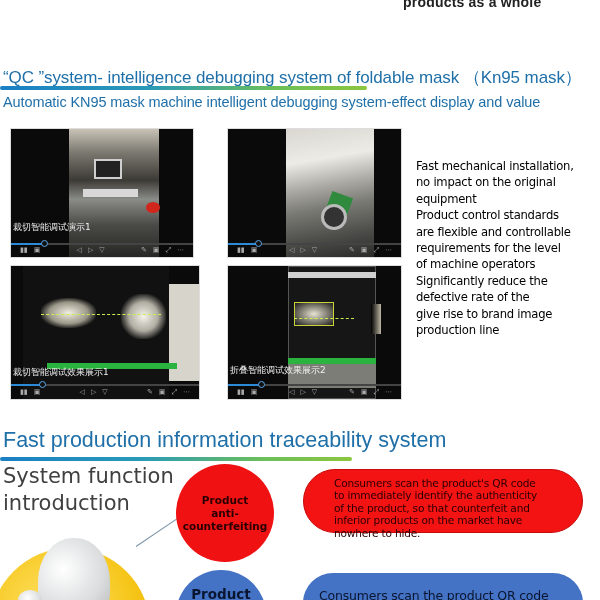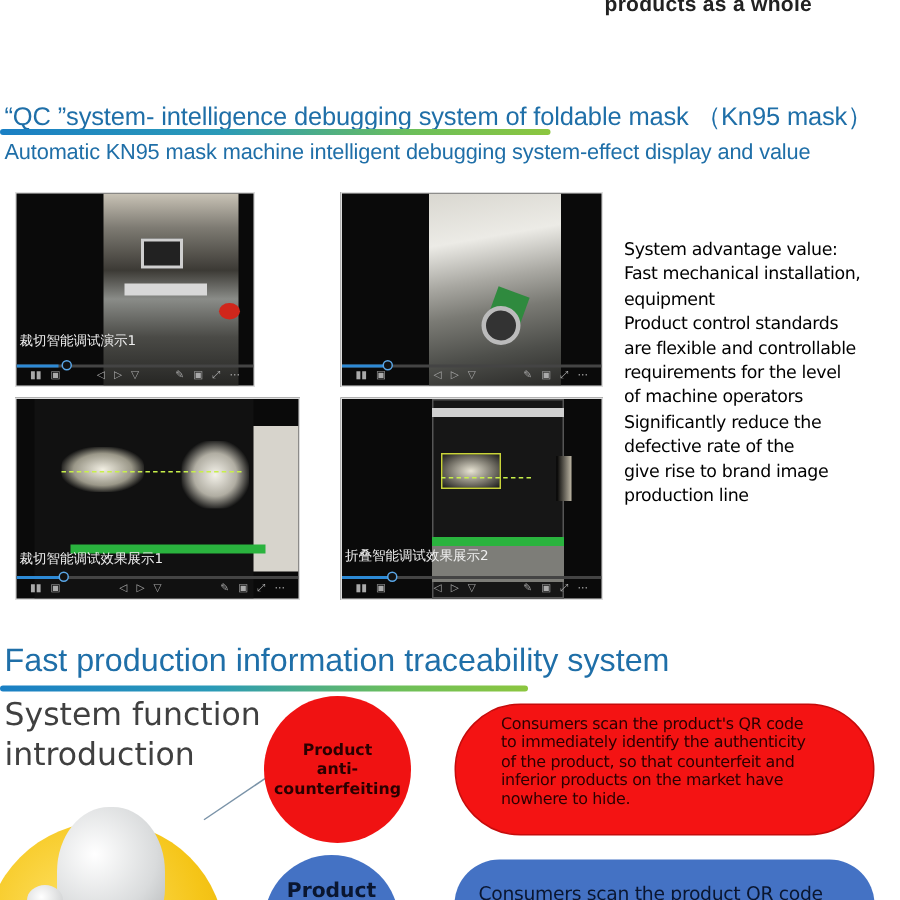--- a/index.html
+++ b/index.html
@@ -126,40 +126,40 @@
     text-align: center; font-family: "DejaVu Sans", sans-serif; font-weight: bold; color: #2a0000;
   }
   .circle-red { left: 176px; top: 464px; width: 98px; height: 98px; background: #f01212; font-size: 10.5px; line-height: 13px; }
   .circle-blue { left: 176px; top: 570px; width: 90px; height: 90px; background: #4472c4; font-size: 13.5px; color: #0a1630; align-items: flex-start; padding-top: 16px; }
 
   .pill {
     position: absolute; border-radius: 50px;
     font-family: "DejaVu Sans", sans-serif; color: #2b0000;
   }
   .pill-red {
-    left: 303px; top: 469px; width: 280px; height: 88px; background: #f41313;
+    left: 303px; top: 469px; width: 280px; height: 64px; background: #f41313;
     border: 1px solid #c60b0b;
     padding: 7px 10px 0 30px; font-size: 10.6px; line-height: 12.4px; letter-spacing: -0.2px;
   }
   .pill-red div { white-space: nowrap; }
   .pill-blue {
     left: 303px; top: 573px; width: 280px; height: 60px; background: #4472c4;
     padding: 15px 10px 0 16px; font-size: 12.5px; color: #0a1630; white-space: nowrap; letter-spacing: -0.2px;
   }
 </style>
 </head>
 <body>
 
 <div class="top-fragment">products as a whole</div>
 
 <div class="h1">“QC ”system- intelligence debugging system of foldable mask （Kn95 mask）</div>
 <div class="underline1"></div>
 <div class="h2">Automatic KN95 mask machine intelligent debugging system-effect display and value</div>
 
-<div class="video v1" style="left:10px; top:128px; width:160px; height:130px;">
+<div class="video v1" style="left:10px; top:128px; width:184px; height:130px;">
   <div class="scene"></div>
   <div class="block1"></div>
   <div class="block2"></div>
   <div class="redknob"></div>
   <div class="caption" style="top:92px;">裁切智能调试演示1</div>
   <div class="progress" style="top:114px;">
     <div class="fill"></div>
     <div class="knob" style="left:30px;"></div>
   </div>
   <div class="controls">
@@ -217,22 +217,22 @@
     <div class="knob" style="left:30px;"></div>
   </div>
   <div class="controls">
     <div><span>▮▮</span><span>▣</span></div>
     <div><span>◁</span><span>▷</span><span>▽</span></div>
     <div><span>✎</span><span>▣</span><span>⤢</span><span>⋯</span></div>
   </div>
 </div>
 
 <div class="adv">
-  <div>System advantage value:</div>
   <div>Fast mechanical installation,</div>
+  <div>no impact on the original</div>
   <div>equipment</div>
   <div>Product control standards</div>
   <div>are flexible and controllable</div>
   <div>requirements for the level</div>
   <div>of machine operators</div>
   <div>Significantly reduce the</div>
   <div>defective rate of the</div>
   <div>give rise to brand image</div>
   <div>production line</div>
 </div>

